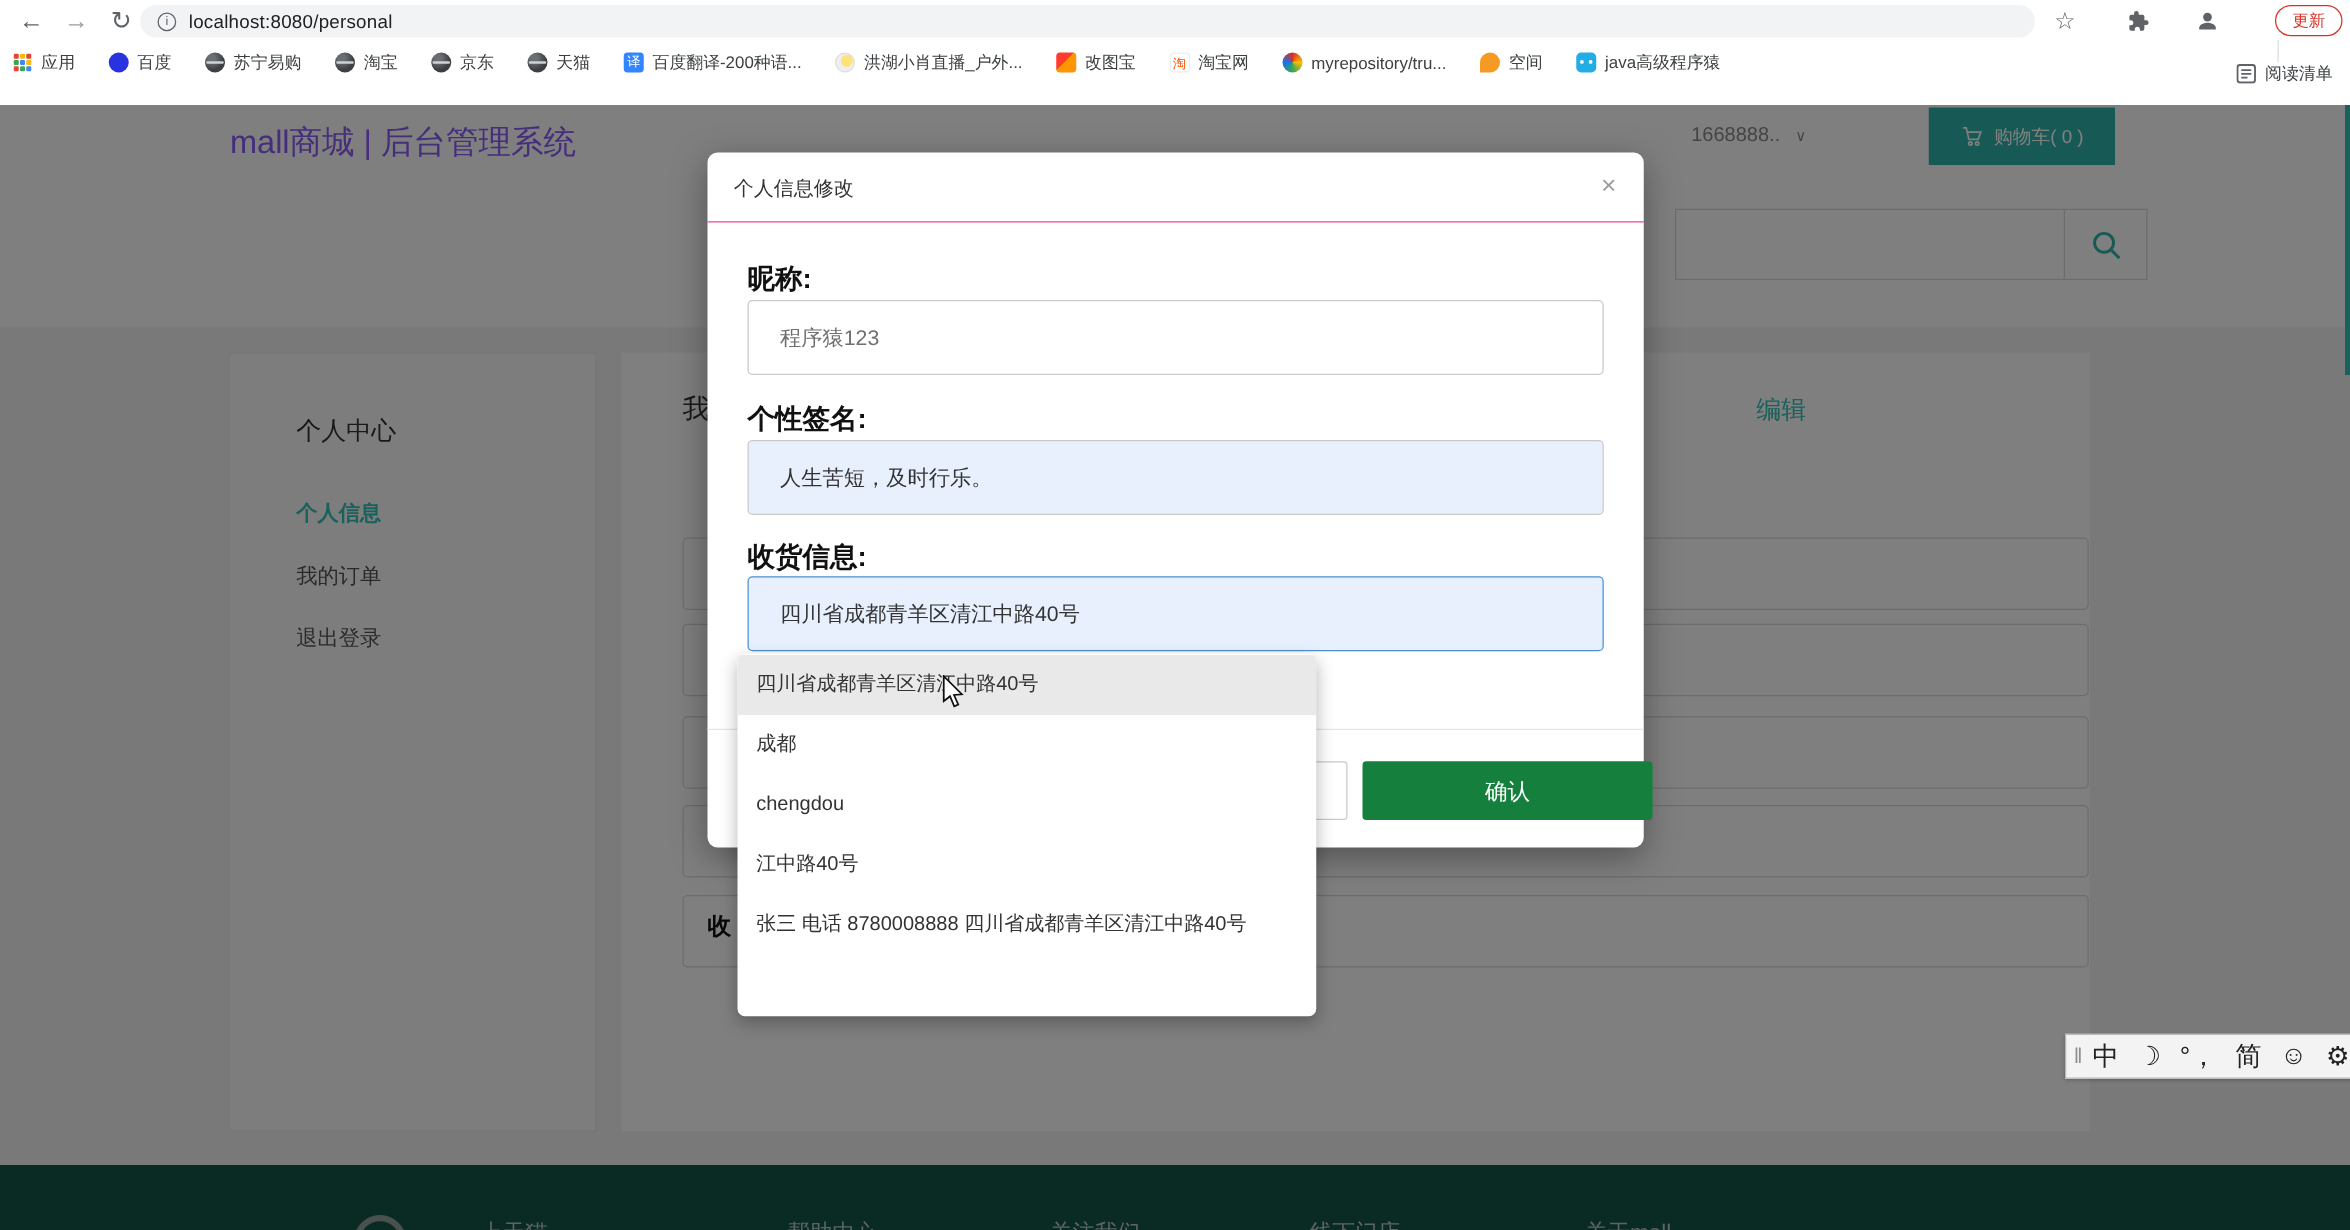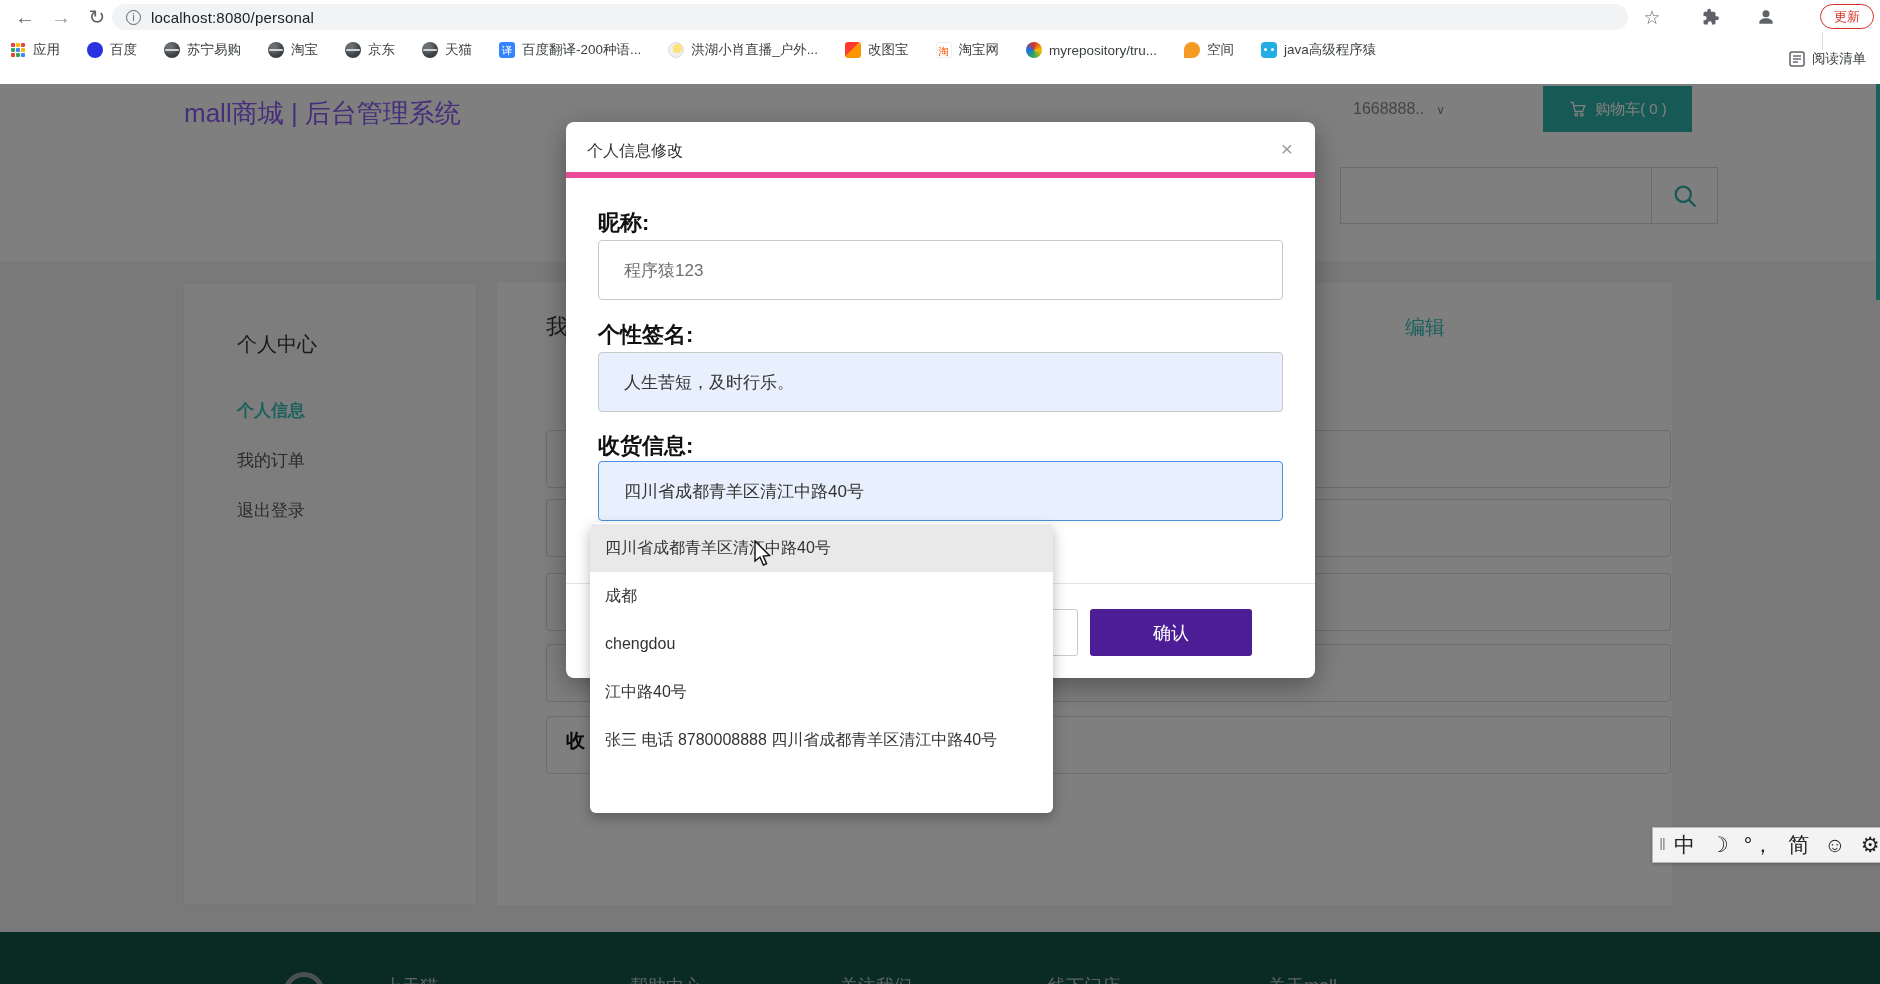--- a/index.html
+++ b/index.html
@@ -53,31 +53,31 @@
   .bg-row{position:absolute;left:49px;width:1125px;height:58px;border:1px solid #d9d9d9;border-radius:4px;}
   .bg-label{position:absolute;left:69px;top:446px;font-size:19px;font-weight:bold;color:#111;}
 
   .footer{position:absolute;left:0;top:866px;width:1880px;height:52px;background:#155548;overflow:hidden;}
   .f-logo{position:absolute;left:283px;top:40px;width:42px;height:42px;border-radius:50%;border:5px solid #93a39d;background:#155548;}
   .f-link{position:absolute;top:42px;font-size:18px;color:#b9c6c1;white-space:nowrap;}
 
   
   .overlay{position:absolute;left:0;top:84px;width:1880px;height:900px;background:rgba(0,0,0,0.5);z-index:10;}
   .modal{position:absolute;left:566px;top:122px;width:749px;height:556px;background:#fff;border-radius:8px;box-shadow:0 8px 28px rgba(0,0,0,.35);z-index:20;}
-  .m-head{position:absolute;left:0;top:0;width:100%;height:56px;border-bottom:6px solid #ec4899;}
+  .m-head{position:absolute;left:0;top:0;width:100%;height:56px;border-bottom:1px solid #ec4899;}
   .m-title{position:absolute;left:21px;top:19px;font-size:16px;color:#333;font-weight:500;}
   .m-close{position:absolute;right:22px;top:15px;font-size:21px;color:#9b9b9b;cursor:pointer;line-height:24px;}
   .m-label{position:absolute;left:32px;font-size:22px;font-weight:bold;color:#111;}
   .m-input{position:absolute;left:32px;width:685px;height:60px;border:1px solid #c9c9c9;border-radius:4px;padding:0 25px;font-size:17px;color:#333;outline:none;background:#fff;}
   .m-input.autofill{background:#e8f0fe;}
   .m-input.focused{background:#e8f0fe;border:1.6px solid #4a90d9;}
   .m-input.grey{color:#6f6f6f;}
   .m-footline{position:absolute;left:0;top:461px;width:100%;height:1px;background:#e5e5e5;}
   .btn-cancel{position:absolute;left:339px;top:487px;width:173px;height:47px;background:#fff;border:1px solid #c9c9c9;border-radius:3px;cursor:pointer;}
-  .btn-confirm{position:absolute;left:524px;top:487px;width:162px;height:47px;background:#4c1d95;border:none;border-radius:3px;color:#fff;font-size:18px;cursor:pointer;}
+  .btn-confirm{position:absolute;left:524px;top:487px;width:232px;height:47px;background:#15803d;border:none;border-radius:3px;color:#fff;font-size:18px;cursor:pointer;}
 
   
   .dropdown{position:absolute;left:590px;top:523px;width:463px;height:290px;background:#fff;border-radius:6px;box-shadow:0 5px 14px rgba(0,0,0,.28);z-index:30;overflow:hidden;padding-top:1px;}
   .dd-item{height:48px;line-height:48px;padding-left:15px;font-size:16px;color:#333;white-space:nowrap;cursor:pointer;}
   .dd-item.hl{background:#e9e9e9;}
 
   .cursor{position:absolute;left:753px;top:540px;z-index:40;}
 
   
   .ime{position:absolute;left:1652px;top:827px;width:232px;height:36px;background:#f3f3f3;border:1px solid #b9b9b9;box-shadow:0 1px 3px rgba(0,0,0,.25);z-index:50;display:flex;align-items:center;overflow:hidden;}

